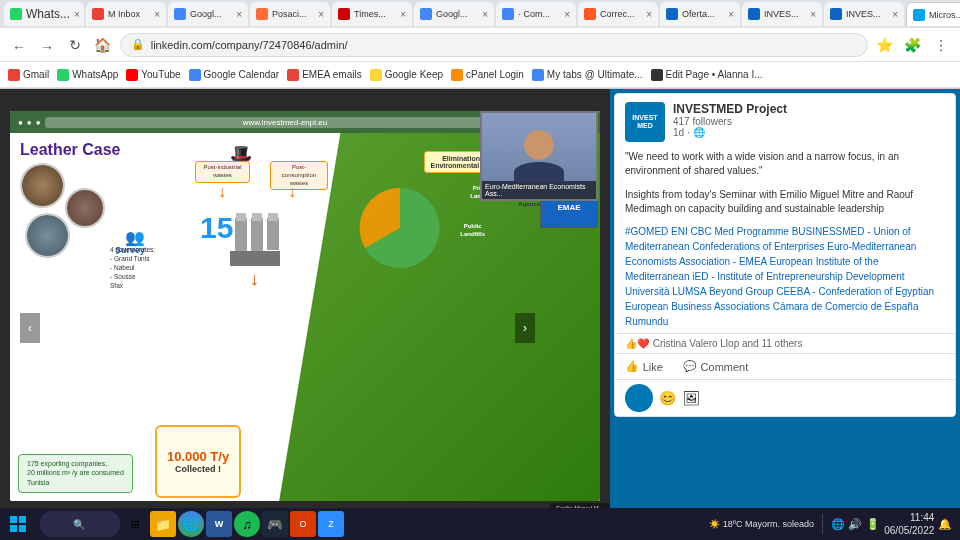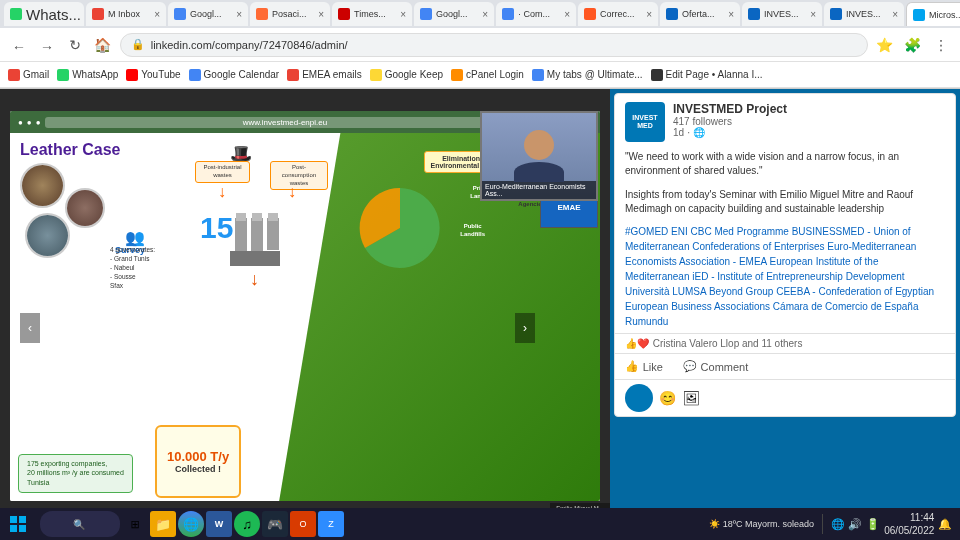--- a/index.html
+++ b/index.html
@@ -491,21 +491,21 @@
     }
   </style>
 </head>
 <body>
 
 <div class="browser-chrome">
 
   <div class="tab-bar">
     <div class="tab">
       <span class="tab-icon" style="background:#25D366;"></span>
-      <span style="font-size:15px;">Whats...</span>
+      <span style="font-size:12px;">Whats...</span>
       <span class="tab-close">×</span>
     </div>
     <div class="tab">
       <span class="tab-icon" style="background:#EA4335;"></span>
       <span style="font-size:9px;">M Inbox</span>
       <span class="tab-close">×</span>
     </div>
     <div class="tab">
       <span class="tab-icon" style="background:#4285F4;"></span>
       <span style="font-size:9px;">Googl...</span>

